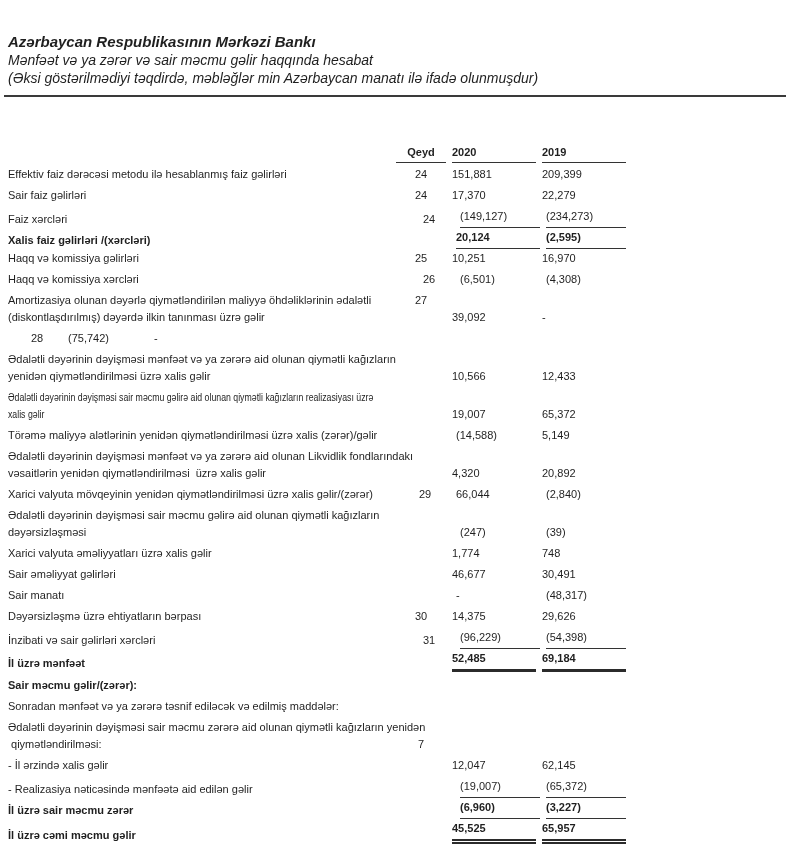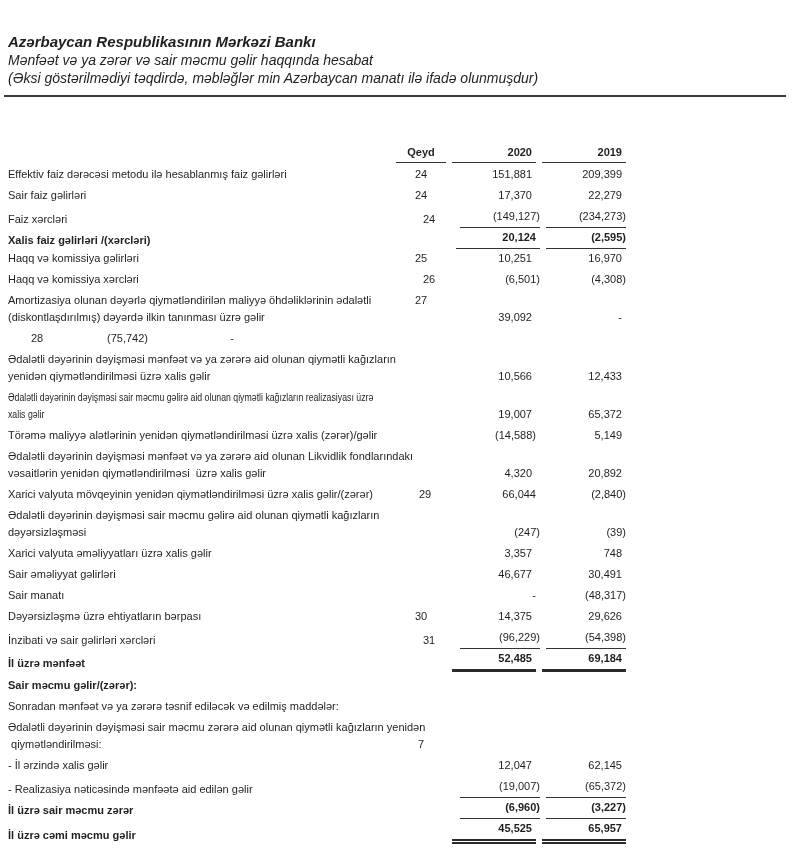--- a/index.html
+++ b/index.html
@@ -17,21 +17,21 @@
   .hrule{border-top:2px solid #3a3a3a;margin-top:8px;margin-left:-4px;width:782px;height:0;}
 
   
   .table{margin-top:47px;font-size:11px;line-height:17px;}
   .row{display:flex;align-items:stretch;margin-bottom:4px;}
   .row.gap-before{margin-top:5px;}
   .cell{display:flex;flex-direction:column;justify-content:flex-end;}
   .cell.label{flex:1;min-width:0;overflow:visible;}
   .lbl{white-space:pre;}
   .cell.qeyd{width:50px;text-align:center;margin-left:4px;}
-  .cell.val{width:80px;text-align:right;margin-left:6px;padding-right:4px;}
+  .cell.val{width:80px;margin-left:6px;padding-right:4px;}
   .cell.val.paren{padding-right:0;}
 
   .row.head .hdr{font-weight:bold;border-bottom:1.5px solid #333;padding-bottom:1px;}
   .row.head{margin-bottom:3px;}
 
   .row.bold{font-weight:bold;}
   .row.italic .lbl{}
   .row.condensed .lbl{transform:scaleX(0.795);transform-origin:left bottom;width:126%;}
 
   .row.rule-single .cell.val{border-bottom:1.5px solid #333;padding-bottom:2px;}
@@ -171,21 +171,21 @@
           </div>
           <div class="cell qeyd"></div>
           <div class="cell val paren">(247)</div>
           <div class="cell val paren">(39)</div>
         </div>
         <div class="row">
           <div class="cell label">
             <div class="lbl">Xarici valyuta əməliyyatları üzrə xalis gəlir</div>
           </div>
           <div class="cell qeyd"></div>
-          <div class="cell val">3,357</div>
+          <div class="cell val">1,774</div>
           <div class="cell val">748</div>
         </div>
         <div class="row">
           <div class="cell label">
             <div class="lbl">Sair əməliyyat gəlirləri</div>
           </div>
           <div class="cell qeyd"></div>
           <div class="cell val">46,677</div>
           <div class="cell val">30,491</div>
         </div>

